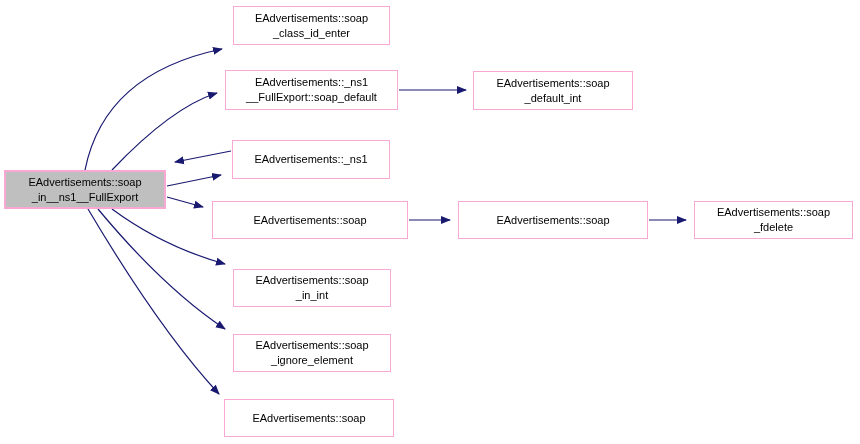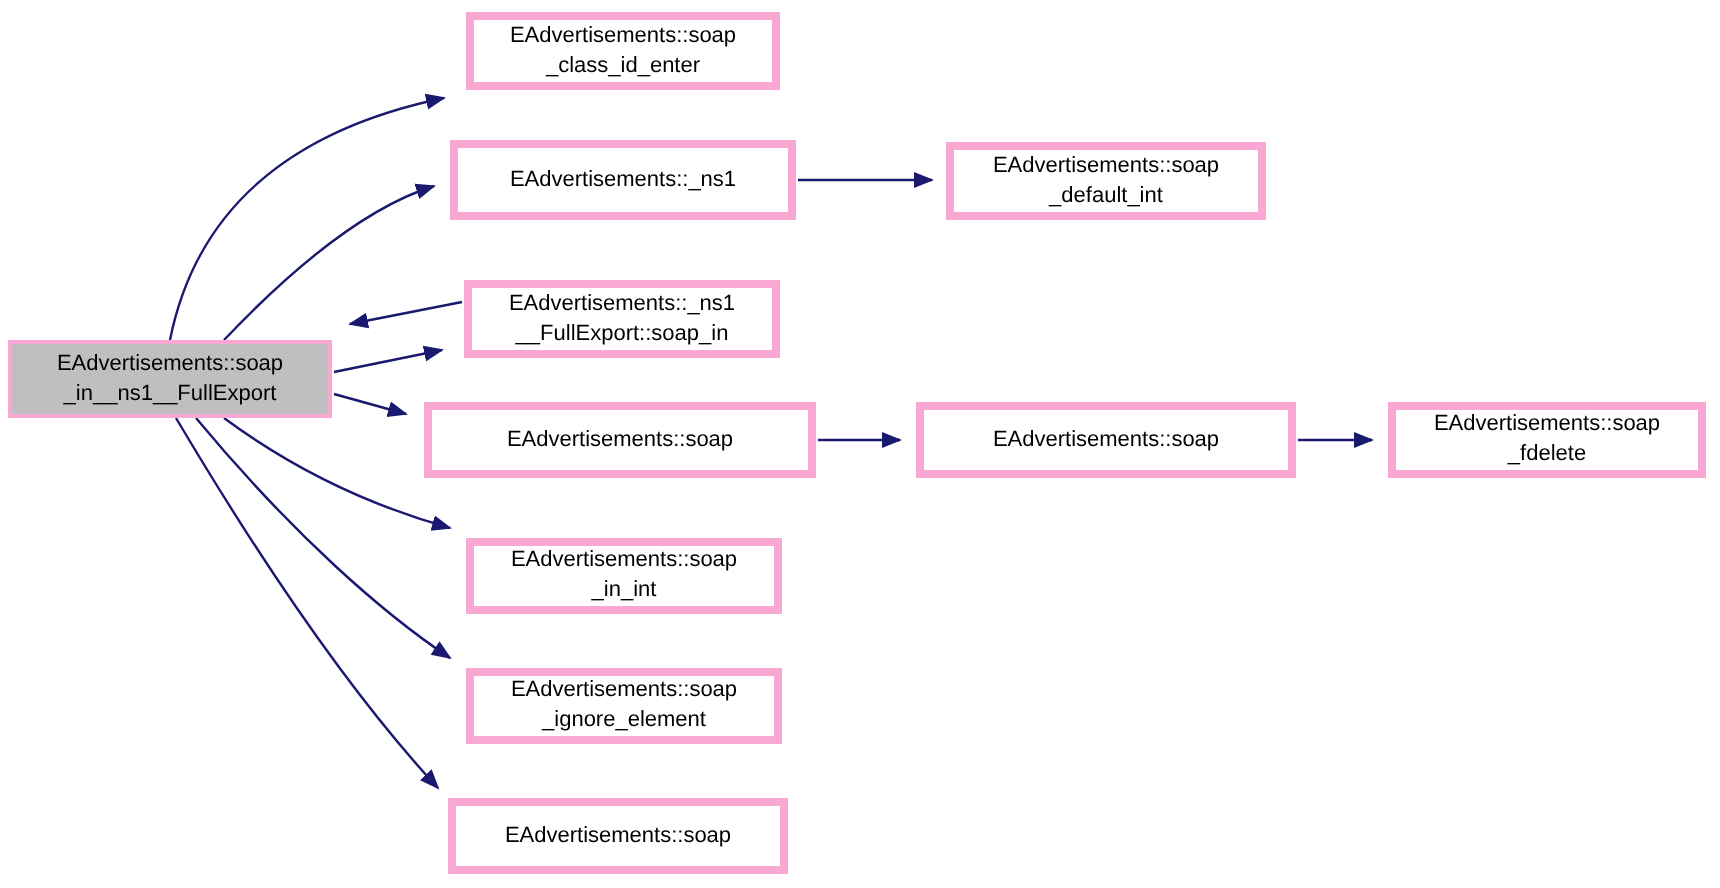--- a/index.html
+++ b/index.html
@@ -13,21 +13,21 @@
   }
   #edges {
     position: absolute;
     left: 0; top: 0;
     width: 860px; height: 444px;
   }
   .node {
     position: absolute;
     box-sizing: border-box;
     background: #ffffff;
-    border: 4px solid #f9a8d4;
+    border: 1px solid #f9a8d4;
     display: flex;
     flex-direction: column;
     justify-content: center;
     align-items: center;
     text-align: center;
     font-size: 11px;
     line-height: 15px;
     color: #000000;
     white-space: nowrap;
     cursor: pointer;
@@ -69,30 +69,30 @@
     <span>_in__ns1__FullExport</span>
   </div>
 
   <div class="node" style="left: 233px; top: 6px; width: 157px; height: 39px;">
     <span>EAdvertisements::soap</span>
     <span>_class_id_enter</span>
   </div>
 
   <div class="node" style="left: 225px; top: 70px; width: 173px; height: 40px;">
     <span>EAdvertisements::_ns1</span>
+    <span>__FullExport::soap_default</span>
   </div>
 
   <div class="node" style="left: 473px; top: 71px; width: 160px; height: 39px;">
     <span>EAdvertisements::soap</span>
     <span>_default_int</span>
   </div>
 
   <div class="node" style="left: 232px; top: 140px; width: 158px; height: 39px;">
     <span>EAdvertisements::_ns1</span>
-    <span>__FullExport::soap_in</span>
   </div>
 
   <div class="node" style="left: 212px; top: 201px; width: 196px; height: 38px;">
     <span>EAdvertisements::soap</span>
   </div>
 
   <div class="node" style="left: 458px; top: 201px; width: 190px; height: 38px;">
     <span>EAdvertisements::soap</span>
   </div>
 

